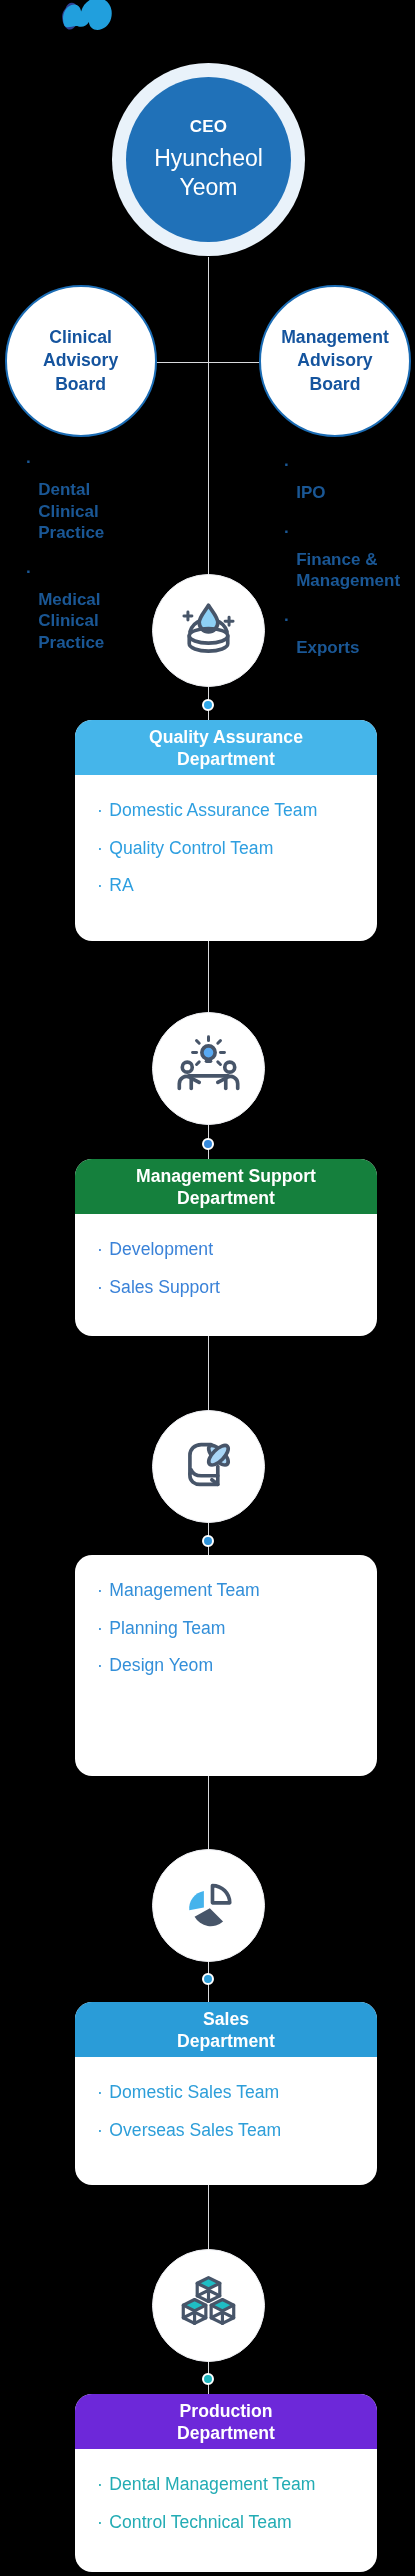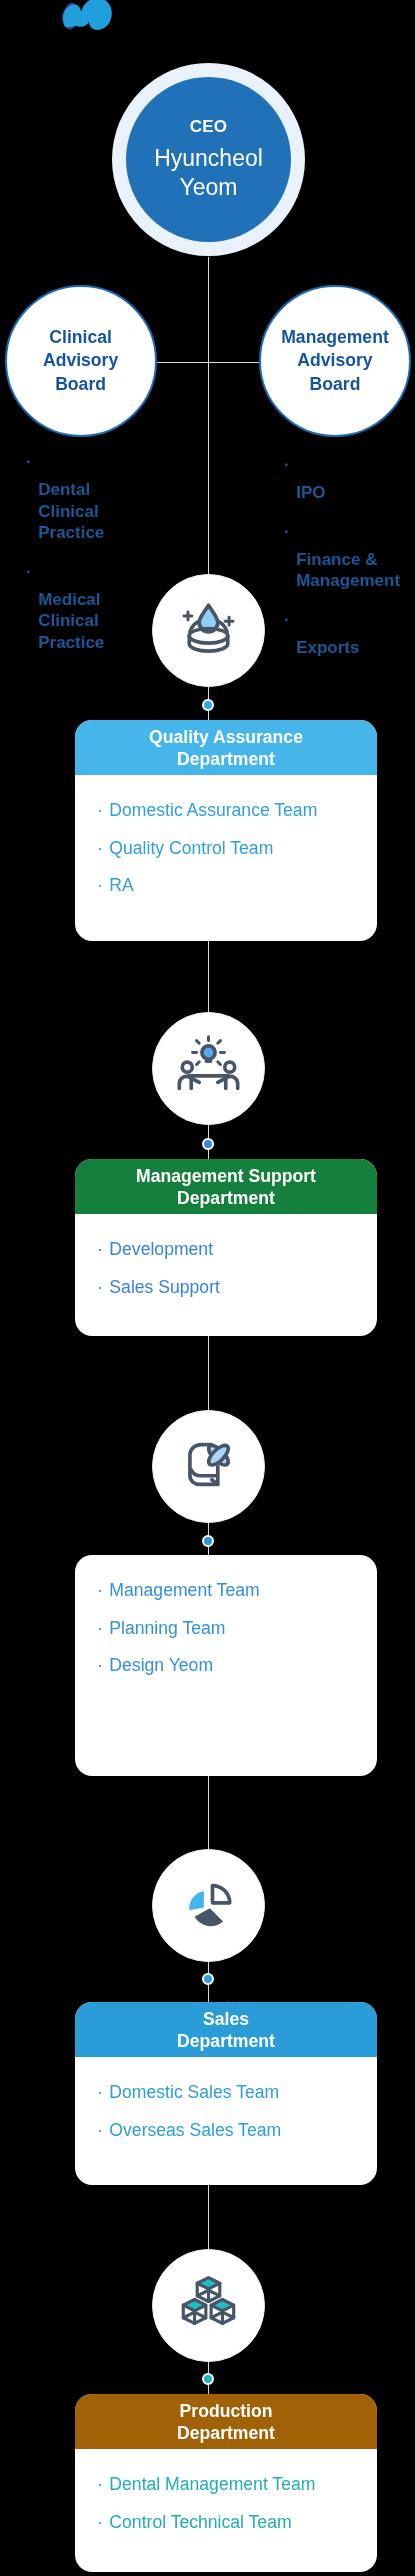--- a/index.html
+++ b/index.html
@@ -271,21 +271,21 @@
           <g transform="translate(76,65)">
             <path d="M0,-19 L17,-10.5 L0,-2 L-17,-10.5 Z" fill="#1fbdc4"></path>
             <path d="M17,-10.5 V8.5 L0,17 L-17,8.5 V-10.5"></path>
             <path d="M0,-2 V17 M-17,8.5 L0,0 L17,8.5"></path>
           </g>
         </g>
       </svg>
     </div>
     <div class="dot" style="background: rgb(29, 181, 189);"></div>
     <div class="card">
-      <div class="card-header" style="background: #a16207;">Production
+      <div class="card-header" style="background: #6d28d9;">Production
 Department</div>
       <ul class="card-list" style="color: rgb(35, 172, 180);">
           <li>
             <span class="bullet">·</span>
             <span class="item-text">Dental Management Team</span>
           </li>
           <li>
             <span class="bullet">·</span>
             <span class="item-text">Control Technical Team</span>
           </li>

